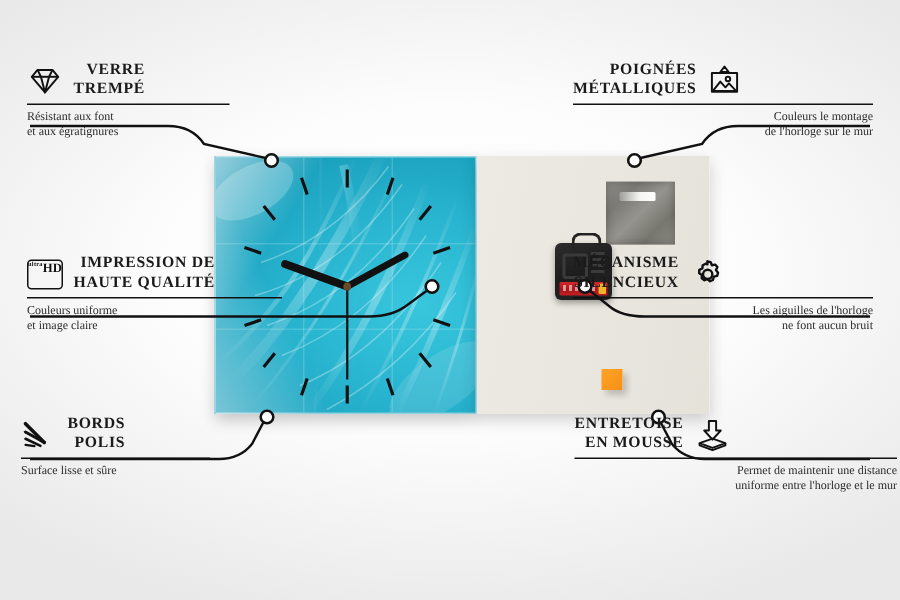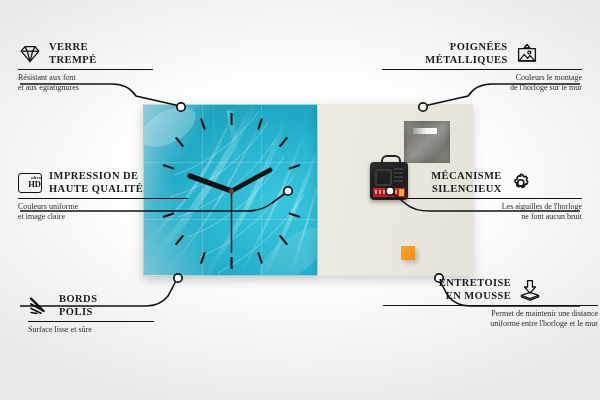--- a/index.html
+++ b/index.html
@@ -87,35 +87,35 @@
     background:linear-gradient(135deg,#ffa426 0%,#f58f16 100%);
     box-shadow:3px 3px 4px rgba(0,0,0,.18);
   }
   
   #clock{position:absolute;left:0;top:0;width:175px;height:172px;}
   
   .callout{position:absolute;}
   .co-head{display:flex;align-items:center;gap:7px;}
   .co-title{
     font-weight:700;letter-spacing:.45px;color:#1a1a1a;
-    font-size:10.5px;line-height:12.5px;text-transform:uppercase;
+    font-size:10.5px;line-height:12.5px;text-transform:uppercase;text-align:right;
   }
   .co-rule{height:1.4px;background:#111;margin:3px 0 3px 0;}
   .co-sub{
     font-size:8px;line-height:10px;color:#2b2b2b;
     font-family:"Liberation Serif", serif;
   }
   .ico{width:24px;height:24px;flex:0 0 24px;display:block;}
   .left .co-head{justify-content:flex-start;}
-  .right .co-head{justify-content:center;}
+  .right .co-head{justify-content:flex-start;}
   .right .co-title{text-align:right;}
   .right .co-sub{text-align:right;}
   .hd-badge{
     width:24px;height:20px;border:1.6px solid #111;border-radius:3px;
-    display:flex;flex-direction:column;align-items:flex-end;justify-content:center;
+    display:flex;align-items:flex-start;justify-content:center;
     flex:0 0 24px;box-sizing:border-box;
   }
   .hd-ultra{font-size:4.2px;line-height:4.2px;font-weight:700;letter-spacing:.2px;color:#111;}
   .hd-hd{font-size:8.5px;line-height:8.5px;font-weight:700;color:#111;}
   #links{position:absolute;left:0;top:0;width:600px;height:400px;pointer-events:none;}
 </style>
 </head>
 <body>
 
 <div id="stage">
@@ -256,21 +256,21 @@
       <div>
         <div class="co-title">IMPRESSION DE</div>
         <div class="co-title">HAUTE QUALITÉ</div>
       </div>
     </div>
     <div class="co-rule" style="width:170px"></div>
     <div class="co-sub">Couleurs uniforme</div>
     <div class="co-sub">et image claire</div>
   </div>
 
-  <div class="callout left" style="left:28px;top:277px;width:160px;margin-top:16px;">
+  <div class="callout left" style="left:14px;top:277px;width:160px;">
     <div class="co-head">
       <svg class="ico" viewBox="0 0 24 24">
         <g stroke="#111" stroke-linecap="round">
           <path d="M3,4.5 L15.5,17" stroke-width="2.4"></path>
           <path d="M3,10 L15.5,17" stroke-width="2.0"></path>
           <path d="M3,14.5 L13,19.2" stroke-width="1.7"></path>
           <path d="M3,18.6 L9,19.4" stroke-width="1.5"></path>
         </g>
       </svg>
       <div>

